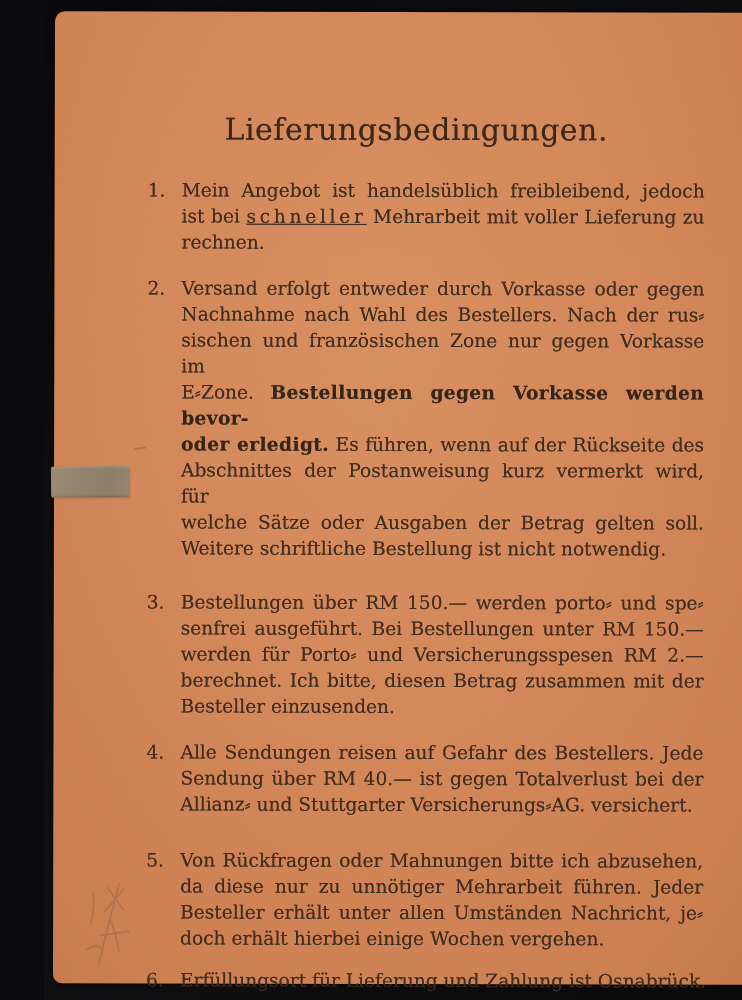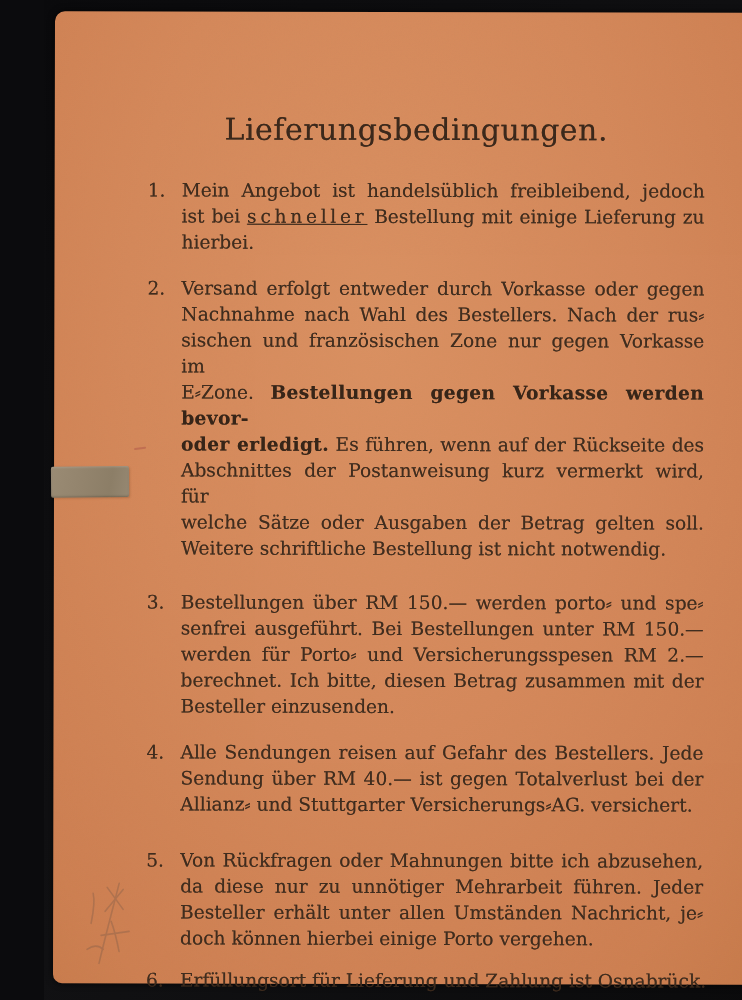--- a/index.html
+++ b/index.html
@@ -99,22 +99,22 @@
       <rect width="723" height="972" filter="url(#paperNoise)" opacity="0.16"></rect>
     </svg>
 
     <h1 class="title">Lieferungsbedingungen.</h1>
 
     <div class="paras">
         <div class="para">
           <div class="num">1.</div>
           <div class="lines">
             <div class="line jl"><span class="seg">Mein Angebot ist handelsüblich freibleibend, jedoch</span></div>
-            <div class="line jl"><span class="seg">ist bei </span><span class="seg seg-sp">schneller</span><span class="seg"> Bestellung mit einige Lieferung zu</span></div>
-            <div class="line last"><span class="seg">hierbei.</span></div>
+            <div class="line jl"><span class="seg">ist bei </span><span class="seg seg-sp">schneller</span><span class="seg"> Mehrarbeit mit voller Lieferung zu</span></div>
+            <div class="line last"><span class="seg">rechnen.</span></div>
           </div>
         </div>
         <div class="para">
           <div class="num">2.</div>
           <div class="lines">
             <div class="line jl"><span class="seg">Versand erfolgt entweder durch Vorkasse oder gegen</span></div>
             <div class="line jl"><span class="seg">Nachnahme nach Wahl des Bestellers. Nach der rus⸗</span></div>
             <div class="line jl"><span class="seg">sischen und französischen Zone nur gegen Vorkasse im</span></div>
             <div class="line jl"><span class="seg">E⸗Zone. </span><span class="seg seg-b">Bestellungen gegen Vorkasse werden bevor-</span></div>
             <div class="line jl"><span class="seg seg-b">oder erledigt.</span><span class="seg"> Es führen, wenn auf der Rückseite des</span></div>
@@ -140,21 +140,21 @@
             <div class="line jl"><span class="seg">Sendung über RM 40.— ist gegen Totalverlust bei der</span></div>
             <div class="line last"><span class="seg">Allianz⸗ und Stuttgarter Versicherungs⸗AG. versichert.</span></div>
           </div>
         </div>
         <div class="para">
           <div class="num">5.</div>
           <div class="lines">
             <div class="line jl"><span class="seg">Von Rückfragen oder Mahnungen bitte ich abzusehen,</span></div>
             <div class="line jl"><span class="seg">da diese nur zu unnötiger Mehrarbeit führen. Jeder</span></div>
             <div class="line jl"><span class="seg">Besteller erhält unter allen Umständen Nachricht, je⸗</span></div>
-            <div class="line last"><span class="seg">doch können hierbei einige Porto vergehen.</span></div>
+            <div class="line last"><span class="seg">doch erhält hierbei einige Wochen vergehen.</span></div>
           </div>
         </div>
         <div class="para">
           <div class="num">6.</div>
           <div class="lines">
             <div class="line last"><span class="seg">Erfüllungsort für Lieferung und Zahlung ist Osnabrück.</span></div>
           </div>
         </div>
       </div>
 

